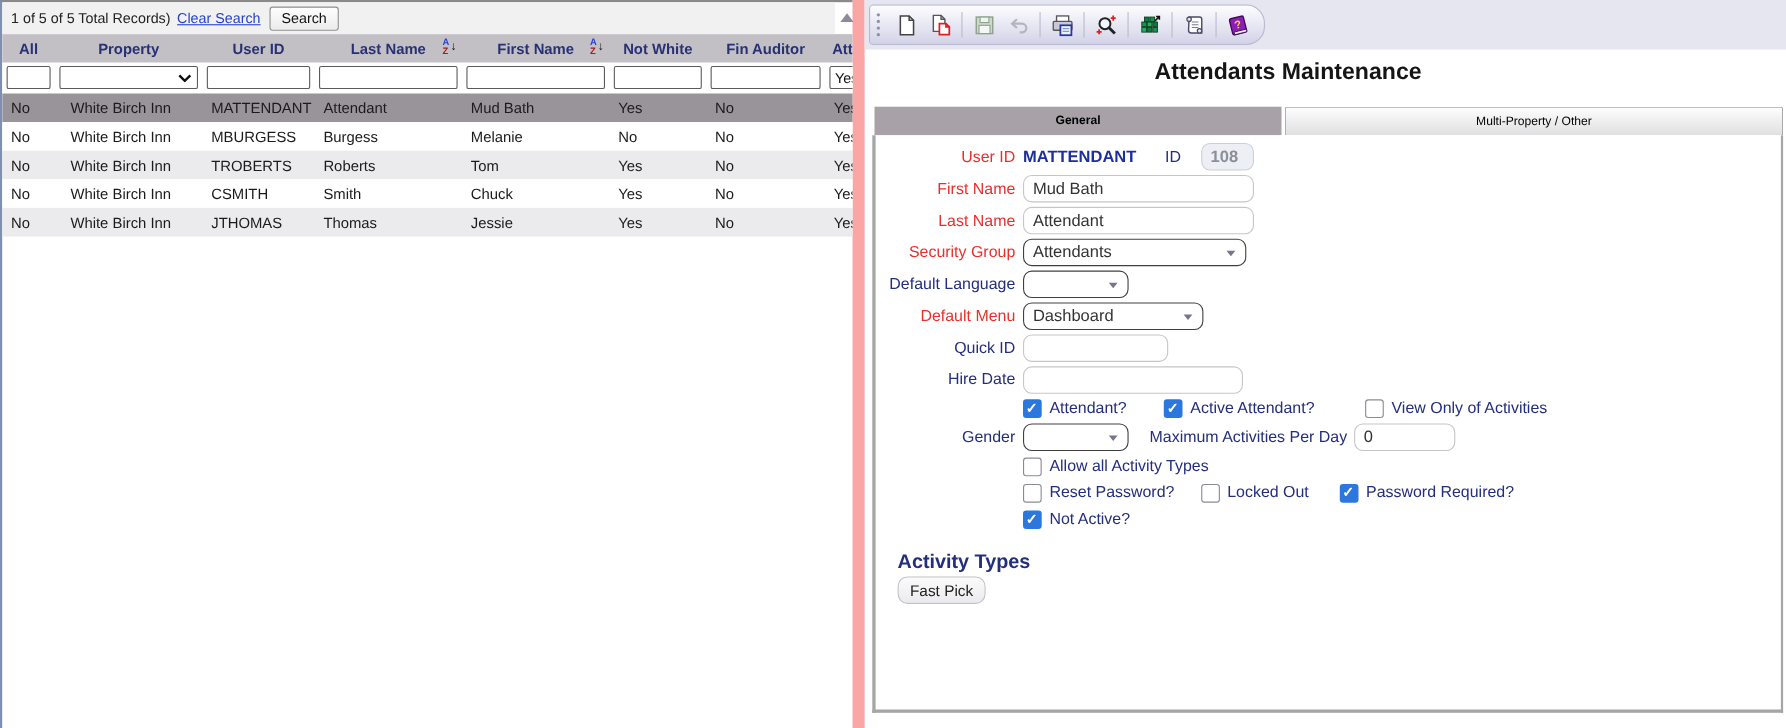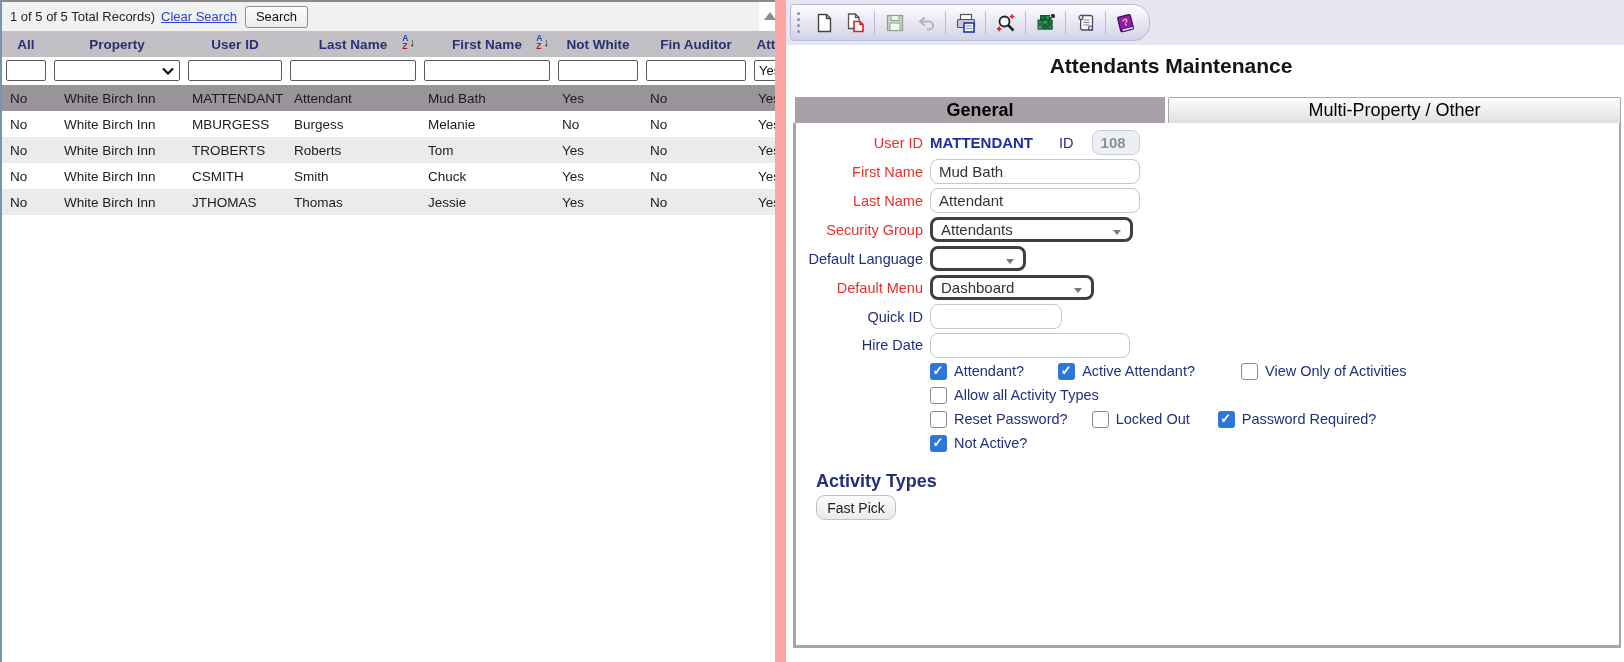--- a/index.html
+++ b/index.html
@@ -49,36 +49,36 @@
              display:flex; align-items:center; padding:0 8px 0 6px; }
   .grip { display:flex; flex-direction:column; gap:3px; margin-right:8px; cursor:grab; }
   .grip span { width:3px; height:3px; border-radius:50%; background:#8e8eb0; }
   .tb-btn { width:27px; height:27px; display:flex; align-items:center; justify-content:center; margin:0 2px; cursor:pointer; }
   .tb-sep { width:1px; height:23px; background:#b9b9d0; margin:0 4px; }
 
   .page-title { position:absolute; left:0; top:54px; width:770px; text-align:center;
                 font-size:21px; font-weight:bold; color:#151515; }
 
   .tabs { position:absolute; left:9px; top:97px; width:826px; height:26px; display:flex; gap:3px; }
-  .tab { display:flex; align-items:center; justify-content:center; font-size:18px; color:#000; cursor:pointer; }
+  .tab { display:flex; align-items:center; justify-content:center; font-size:11px; color:#000; cursor:pointer; }
   .tab.active { width:370px; background:#a8a2a8; font-weight:bold; }
   .tab.inactive { flex:1; background:linear-gradient(#fdfdfd,#e0dfe1); border:1px solid #a9a9a9; border-bottom:none; border-radius:2px 2px 0 0; }
 
   .tab-content { position:absolute; left:7px; top:123px; width:828px; height:525px; background:#fff;
                  border-left:3px solid #a6a6a6; border-right:2px solid #a6a6a6; border-bottom:3px solid #a6a6a6;
                  padding-top:5px; }
   .frow { display:flex; align-items:center; height:29px; }
   .frow.h24 { height:24px; }
   .flabel { width:127px; text-align:right; margin-right:7px; font-size:14.5px; color:#232e7d; white-space:nowrap; }
   .flabel.req { color:#e8302a; }
   .fvalue-strong { font-size:15px; font-weight:bold; color:#1c2f9c; }
   .tinput { height:25px; border:1px solid #c6c6c6; border-radius:8px; padding:0 8px; font-size:15px;
             color:#333; font-family:inherit; background:#fff; }
   .tinput.disabled { background:#edeff5; border-color:#c9cfdc; color:#8a8f99; text-align:left; }
-  .tselect { height:25px; border:3px solid #404040; border-radius:8px; background:#fff;
+  .tselect { height:25px; border:1px solid #404040; border-radius:8px; background:#fff;
              display:flex; align-items:center; padding:0 8px; font-size:15px; color:#333; position:relative; cursor:pointer; }
   .tselect .sel-arrow { position:absolute; right:9px; top:10px; width:0; height:0;
              border-left:4.5px solid transparent; border-right:4.5px solid transparent; border-top:5px solid #76768a; }
   .cb-row { padding-left:134px; }
   .cb-item { display:flex; align-items:center; }
   .cb { width:17px; height:17px; border-radius:3px; flex:none; cursor:pointer; }
   .cb.checked { background:#2c77dd; position:relative; }
   .cb.checked::after { content:"✓"; position:absolute; left:2.5px; top:0.5px; color:#fff; font-size:13px; font-weight:bold; }
   .cb.unchecked { background:#fff; border:1.5px solid #8a8a94; }
   .cb-label { margin-left:7px; font-size:14.5px; color:#232e7d; white-space:nowrap; }
@@ -371,20 +371,29 @@
         <div class="cb-item" style="margin-left:34px;">
           <span class="cb checked"></span>
           <span class="cb-label">Active Attendant?</span>
         </div>
         <div class="cb-item" style="margin-left:46px;">
           <span class="cb unchecked"></span>
           <span class="cb-label">View Only of Activities</span>
         </div>
       </div>
 
+      <div class="frow">
+        <div class="flabel">Gender</div>
+        <div class="tselect" style="width:96px;">
+          <span></span>
+          <span class="sel-arrow"></span>
+        </div>
+        <span class="inline-label" style="margin-left:19px;">Maximum Activities Per Day</span>
+        <input class="tinput" style="width: 92px; margin-left: 6px;" value="0">
+      </div>
 
       <div class="frow h24 cb-row">
         <div class="cb-item">
           <span class="cb unchecked"></span>
           <span class="cb-label">Allow all Activity Types</span>
         </div>
       </div>
 
       <div class="frow h24 cb-row">
         <div class="cb-item">

